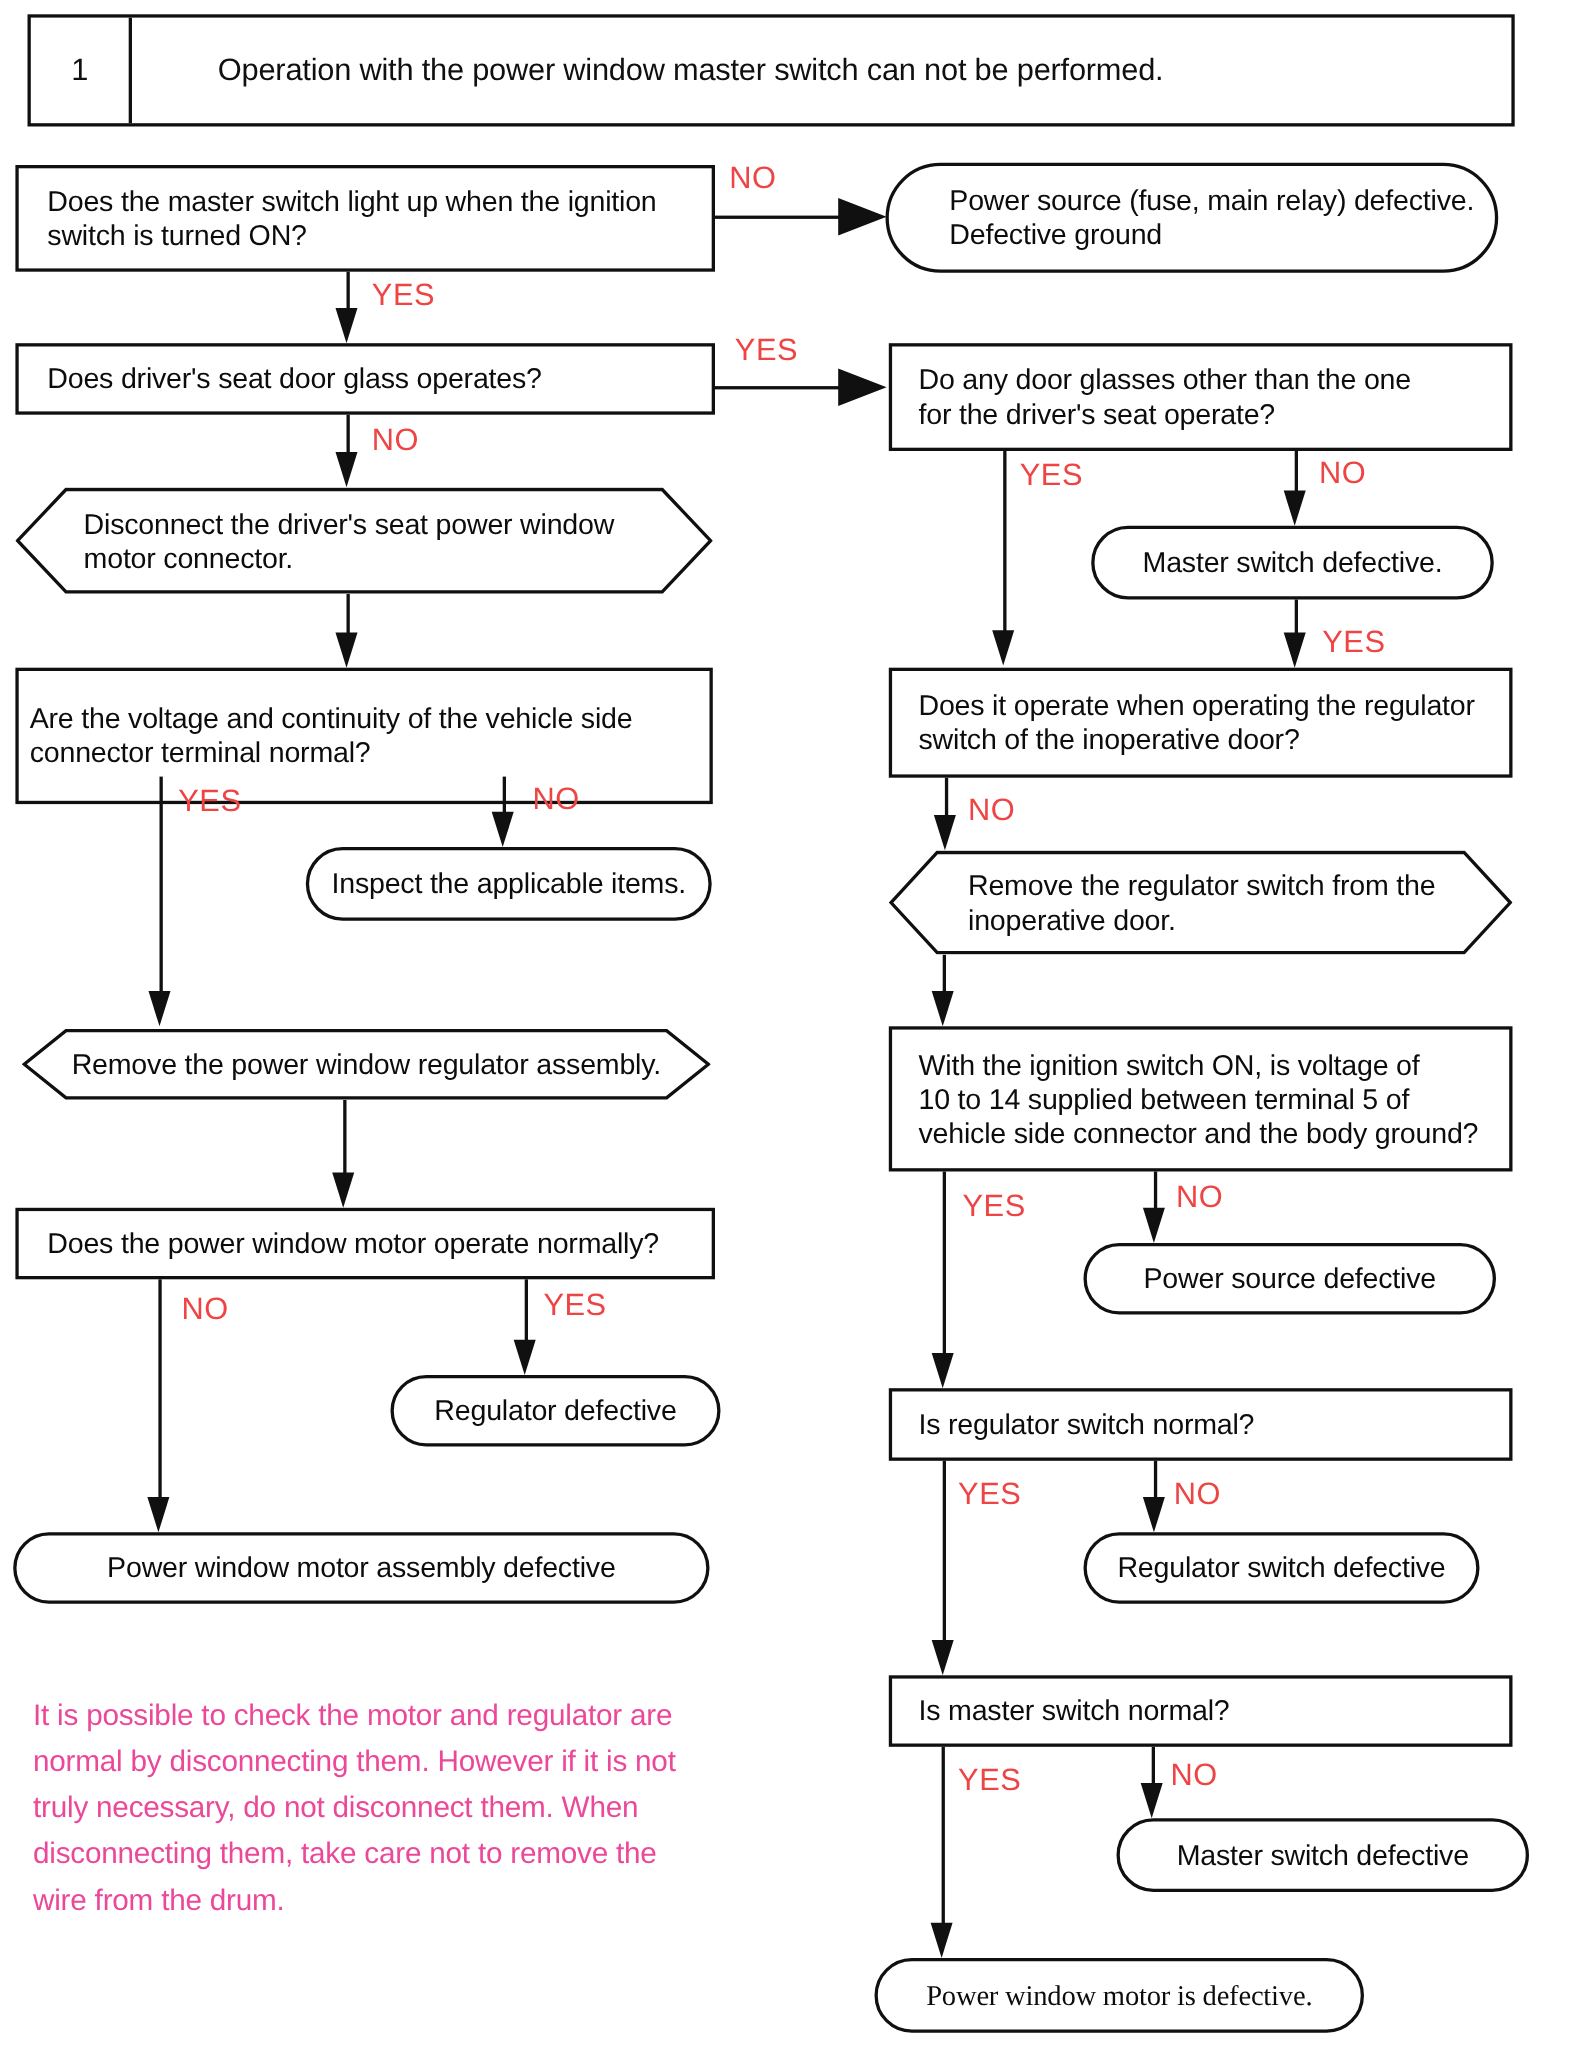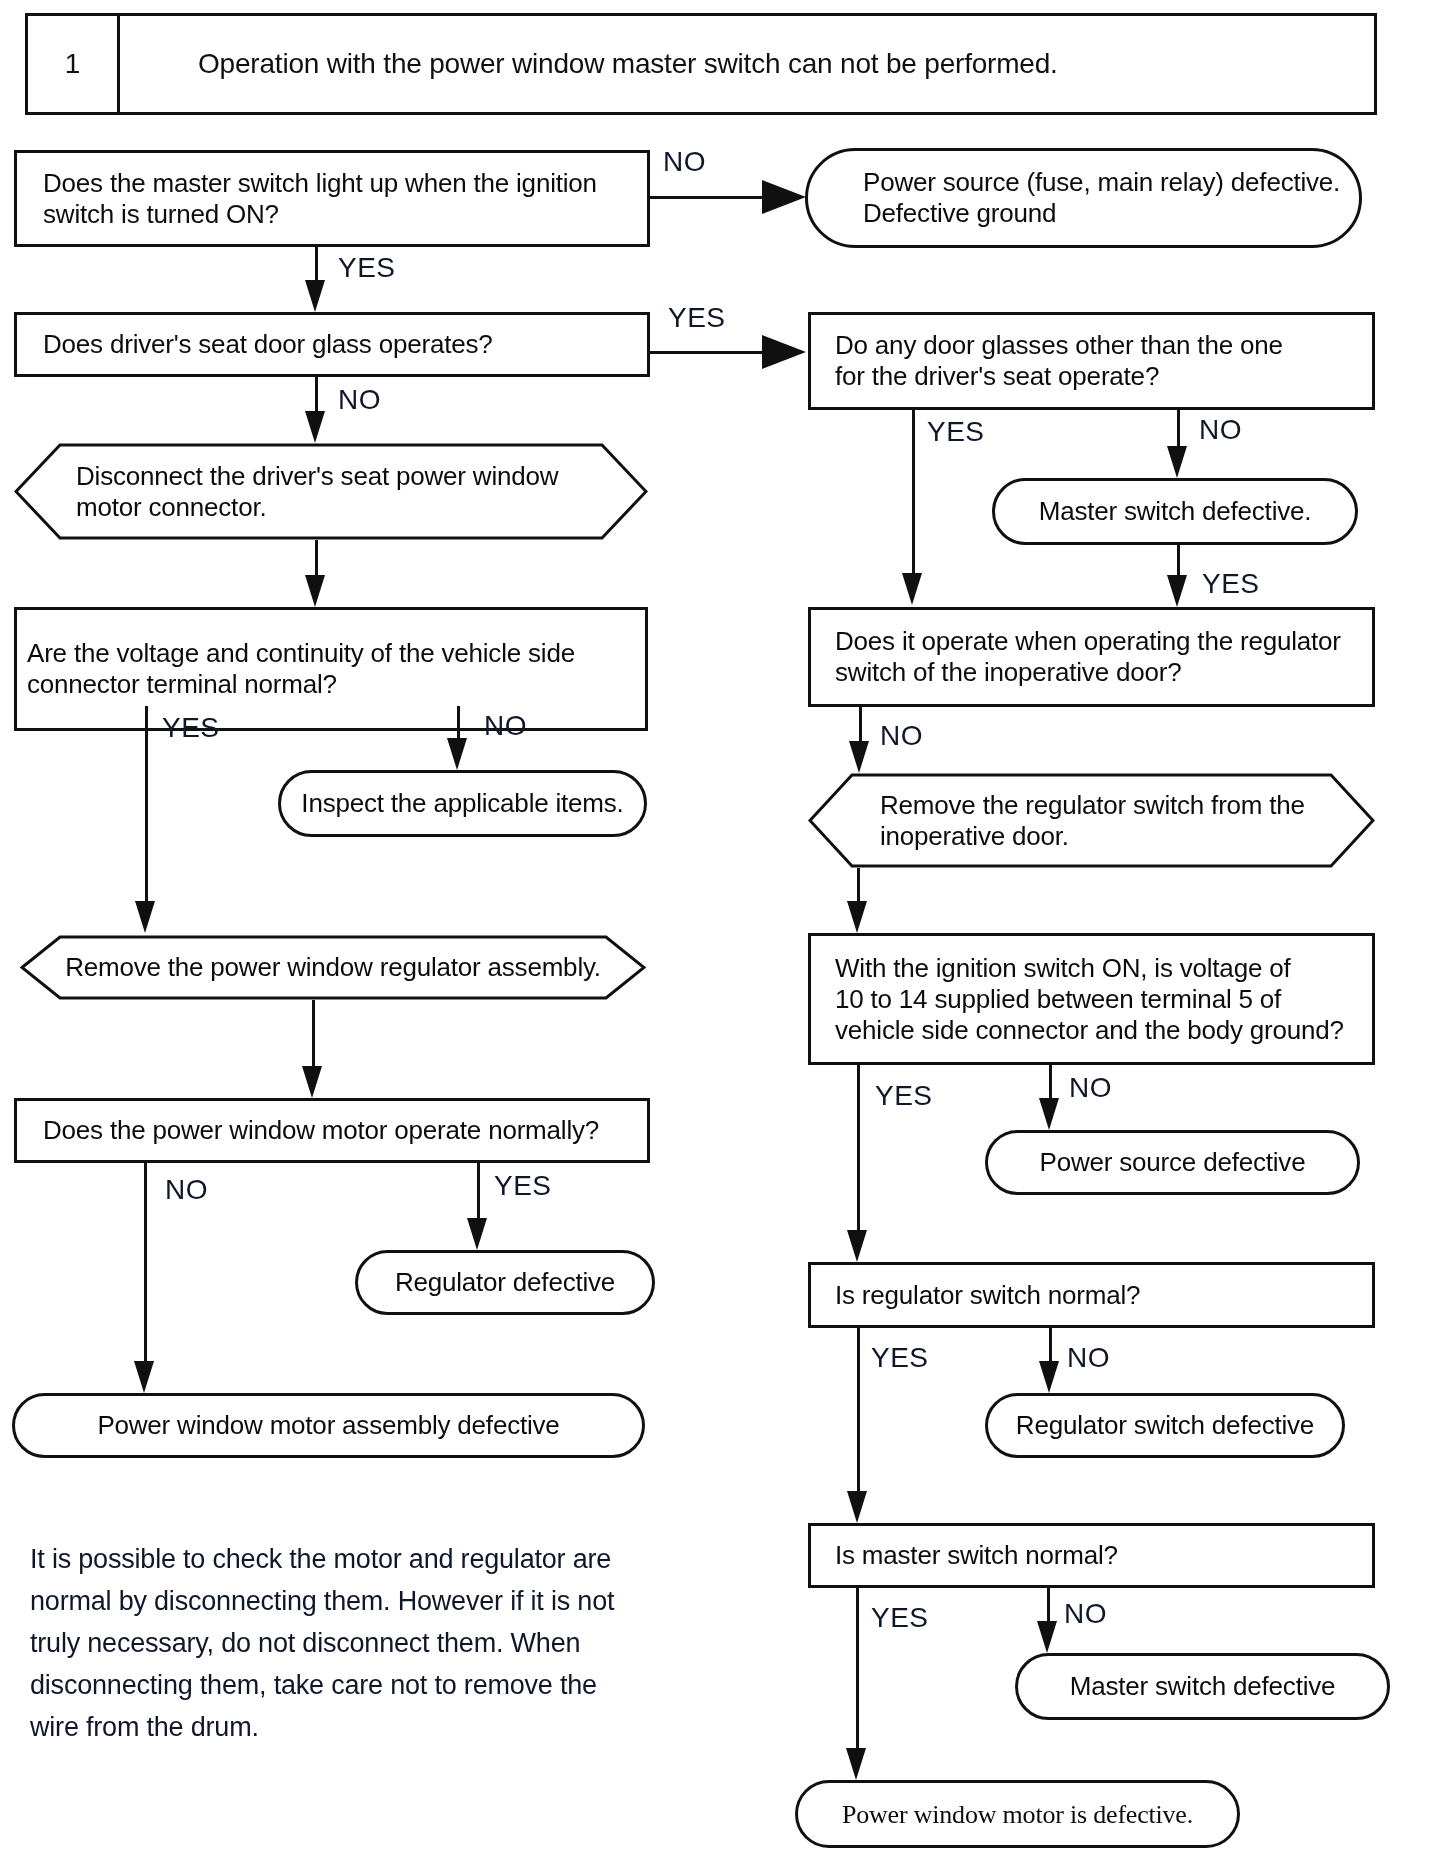--- a/index.html
+++ b/index.html
@@ -13,30 +13,30 @@
   .hexwrap{position:absolute;}
   .hexwrap svg{position:absolute;left:0;top:0;}
   .hextxt{position:absolute;left:0;top:0;width:100%;height:100%;
           display:flex;align-items:center;box-sizing:border-box;}
   .vline{position:absolute;width:3px;background:#101010;}
   .hline{position:absolute;height:3px;background:#101010;}
   .ah-down{position:absolute;width:0;height:0;border-left:10px solid transparent;
            border-right:10px solid transparent;border-top:32px solid #101010;}
   .ah-right{position:absolute;width:0;height:0;border-top:17px solid transparent;
             border-bottom:17px solid transparent;border-left:44px solid #101010;}
-  .lbl{position:absolute;font-size:28px;letter-spacing:0.5px;color:#0f172a;}
+  .lbl{position:absolute;font-size:28px;letter-spacing:0.5px;color:#ef4444;}
   .headerbox{position:absolute;left:25px;top:13px;width:1352px;height:102px;
              border:3px solid #101010;box-sizing:border-box;background:#fff;}
   .headercell{position:absolute;left:0;top:0;width:92px;height:100%;
               border-right:3px solid #101010;box-sizing:border-box;
               display:flex;align-items:center;justify-content:center;font-size:28px;}
   .headertitle{position:absolute;left:170px;top:0;height:100%;display:flex;
                align-items:center;font-size:28px;letter-spacing:-0.2px;white-space:pre;}
   .note{position:absolute;left:30px;top:1538px;width:700px;font-size:27px;
-        line-height:42px;letter-spacing:-0.2px;white-space:pre;color:#0f172a;}
+        line-height:42px;letter-spacing:-0.2px;white-space:pre;color:#ec4899;}
 </style>
 </head>
 <body>
 
 <div class="stage">
 
   <div class="headerbox">
     <div class="headercell">
       <span>1</span>
     </div>

